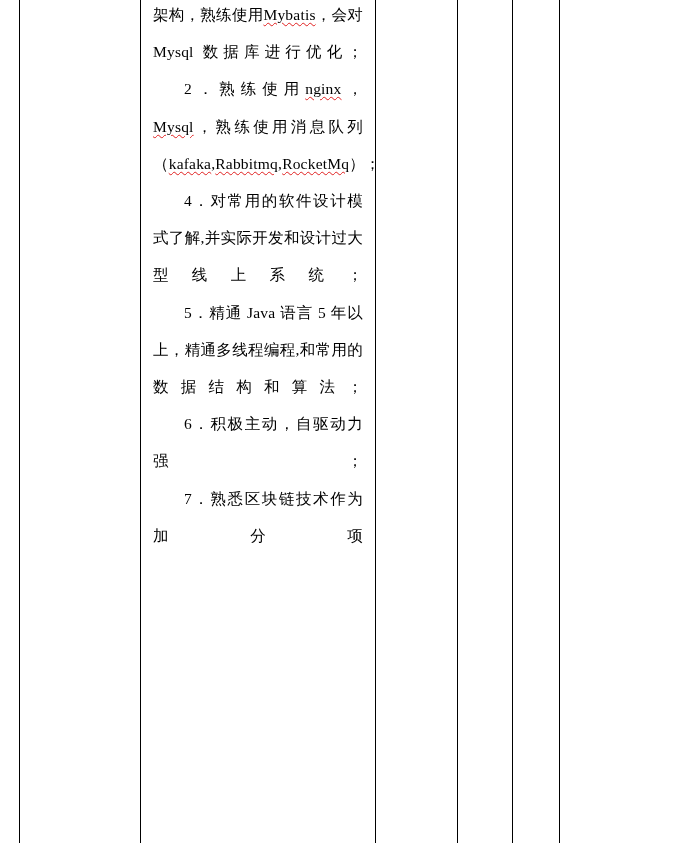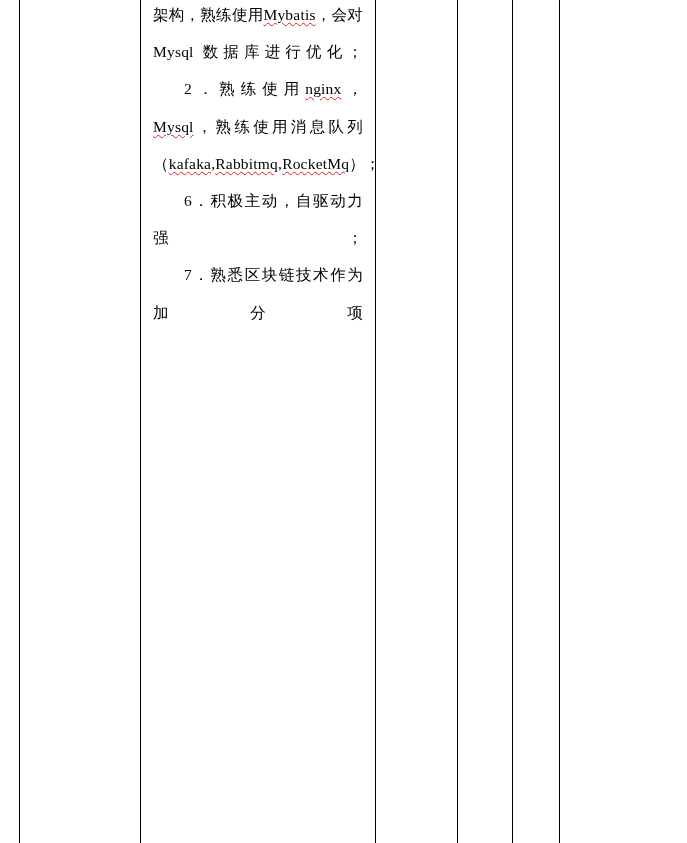--- a/index.html
+++ b/index.html
@@ -85,21 +85,23 @@
     <div class="cell c-label"></div>
 
     <div class="cell c-content">
       <div class="content-inner clip-top">
 
         <p class="para">架构，熟练使用<span class="sp">Mybatis</span>，会对 Mysql 数据库进行优化；</p>
 
         <p class="para indent">2．熟练使用<span class="sp">nginx</span>，<span class="sp">Mysql</span>，熟练使用消息队列（<span class="sp">kafaka</span>,<span class="sp">Rabbitmq</span>,<span class="sp">RocketMq</span>）；</p>
 
 
+        <p class="para indent">4．对常用的软件设计模式了解,并实际开发和设计过大型线上系统；</p>
 
+        <p class="para indent">5．精通 Java 语言 5 年以上，精通多线程编程,和常用的数据结构和算法；</p>
 
         <p class="para indent">6．积极主动，自驱动力强；</p>
 
         <p class="para indent">7．熟悉区块链技术作为加分项</p>
 
       </div>
     </div>
 
     <div class="cell c-n1"></div>
     <div class="cell c-n2"></div>

